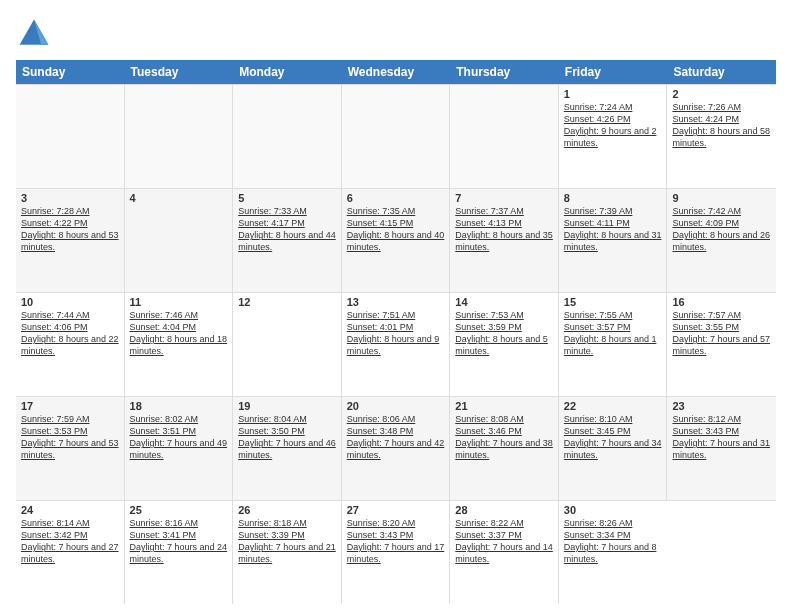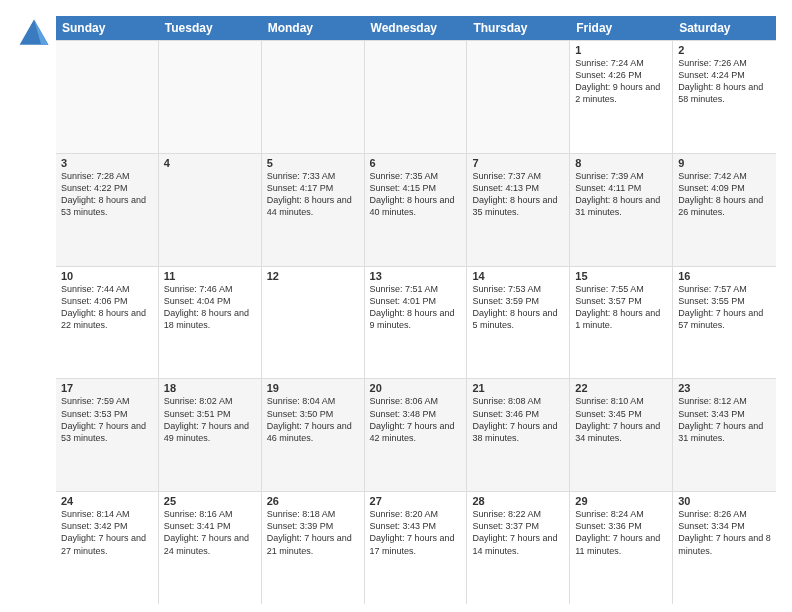--- a/index.html
+++ b/index.html
@@ -8,21 +8,21 @@
       background: #fff;
       width: 792px;
       height: 612px;
       overflow: hidden;
     }
     .page {
       width: 792px;
       height: 612px;
       padding: 16px 16px 8px 16px;
       display: flex;
-      flex-direction: row;
+      flex-direction: column;
     }
     .header {
       display: flex;
       justify-content: space-between;
       align-items: flex-start;
       margin-bottom: 8px;
     }
     .logo {
       display: flex;
       align-items: center;
@@ -99,20 +99,21 @@
     .day-num {
       font-size: 11px;
       font-weight: bold;
       display: block;
       margin-bottom: 1px;
     }
     .day-info {
       font-size: 9px;
       line-height: 1.35;
       color: #333;
+      text-decoration: underline;
     }
     .empty { background: #f9f9f9; }
   </style>
 </head>
 <body>
 
 <div class="page">
   <div class="header">
     <div class="logo">
       <svg class="logo-icon" viewBox="0 0 40 40">
@@ -311,26 +312,20 @@
 Sunset: 3:43 PM
 Daylight: 7 hours and 17 minutes.</div>
           </div>
           <div class="cal-cell">
             <span class="day-num">28</span>
             <div class="day-info">Sunrise: 8:22 AM
 Sunset: 3:37 PM
 Daylight: 7 hours and 14 minutes.</div>
           </div>
           <div class="cal-cell">
-            <span class="day-num">29</span>
-            <div class="day-info">Sunrise: 8:24 AM
-Sunset: 3:36 PM
-Daylight: 7 hours and 11 minutes.</div>
-          </div>
-          <div class="cal-cell">
             <span class="day-num">30</span>
             <div class="day-info">Sunrise: 8:26 AM
 Sunset: 3:34 PM
 Daylight: 7 hours and 8 minutes.</div>
           </div>
         </div>
       </div>
   </div>
 </div>
 

